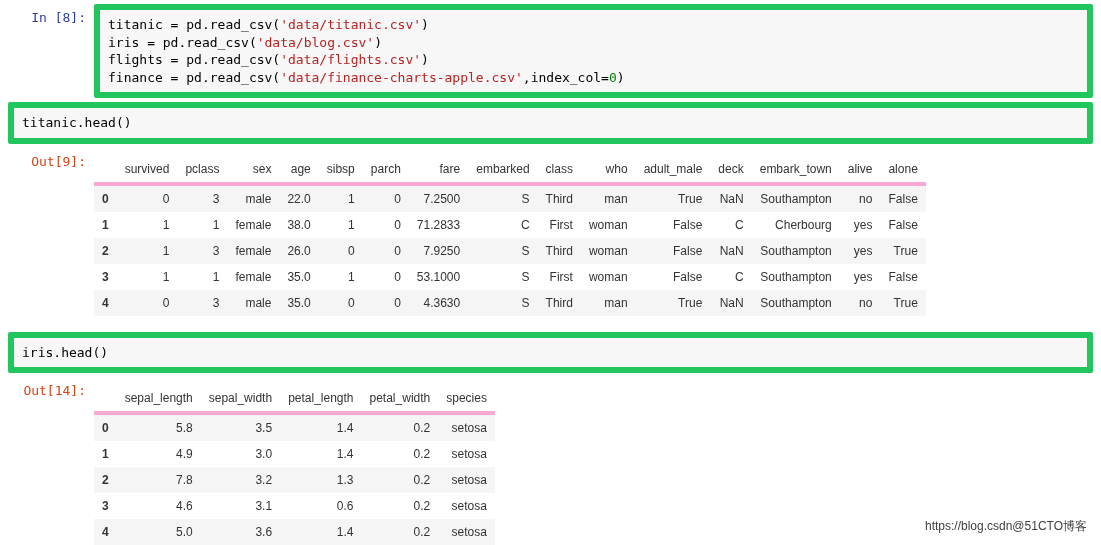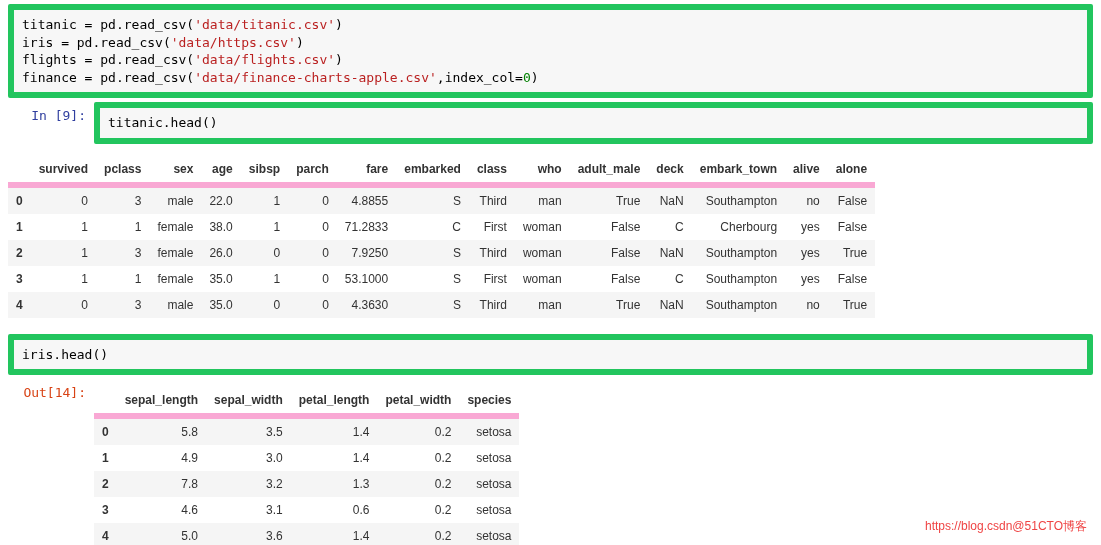--- a/index.html
+++ b/index.html
@@ -50,54 +50,55 @@
     color: #333;
     margin: 4px 0;
   }
   table.dataframe th,
   table.dataframe td {
     padding: 6px 8px;
     text-align: right;
     white-space: nowrap;
   }
   table.dataframe thead th {
-    font-weight: bold;
-    border-bottom: 6px solid #f9a8d4;
+    font-weight: normal;
+    border-bottom: 4px solid #f9a8d4;
   }
   table.dataframe tbody th {
     font-weight: bold;
     text-align: right;
   }
   table.dataframe tbody tr:nth-child(odd) {
     background: #f5f5f5;
   }
   .watermark {
     position: fixed;
     right: 14px;
     bottom: 10px;
-    color: #ef4444;
+    color: #404040;
     font-size: 12px;
     font-family: Arial, sans-serif;
   }
 </style>
 </head>
 <body>
 
 <div id="notebook">
     <div class="cell">
+      <div class="prompt prompt-in">In  [8]:</div>
       <div class="input-area"><span>titanic = pd.read_csv(</span><span class="code-str">'data/titanic.csv'</span><span>)
-</span><span>iris = pd.read_csv(</span><span class="code-str">'data/https.csv'</span><span>)
+</span><span>iris = pd.read_csv(</span><span class="code-str">'data/blog.csv'</span><span>)
 </span><span>flights = pd.read_csv(</span><span class="code-str">'data/flights.csv'</span><span>)
 </span><span>finance = pd.read_csv(</span><span class="code-str">'data/finance-charts-apple.csv'</span><span>,index_col=</span><span class="code-num">0</span><span>)</span></div>
     </div>
     <div class="cell">
-      <div class="prompt prompt-in">In  [9]:</div>
       <div class="input-area"><span>titanic.head()</span></div>
     </div>
     <div class="cell">
+      <div class="prompt prompt-out">Out[9]:</div>
       <div class="output-area">
         <table class="dataframe">
           <thead>
             <tr>
               <th></th>
               <th>survived</th>
               <th>pclass</th>
               <th>sex</th>
               <th>age</th>
               <th>sibsp</th>
@@ -115,21 +116,21 @@
           </thead>
           <tbody>
             <tr>
               <th>0</th>
               <td>0</td>
               <td>3</td>
               <td>male</td>
               <td>22.0</td>
               <td>1</td>
               <td>0</td>
-              <td>4.8855</td>
+              <td>7.2500</td>
               <td>S</td>
               <td>Third</td>
               <td>man</td>
               <td>True</td>
               <td>NaN</td>
               <td>Southampton</td>
               <td>no</td>
               <td>False</td>
             </tr>
             <tr>

